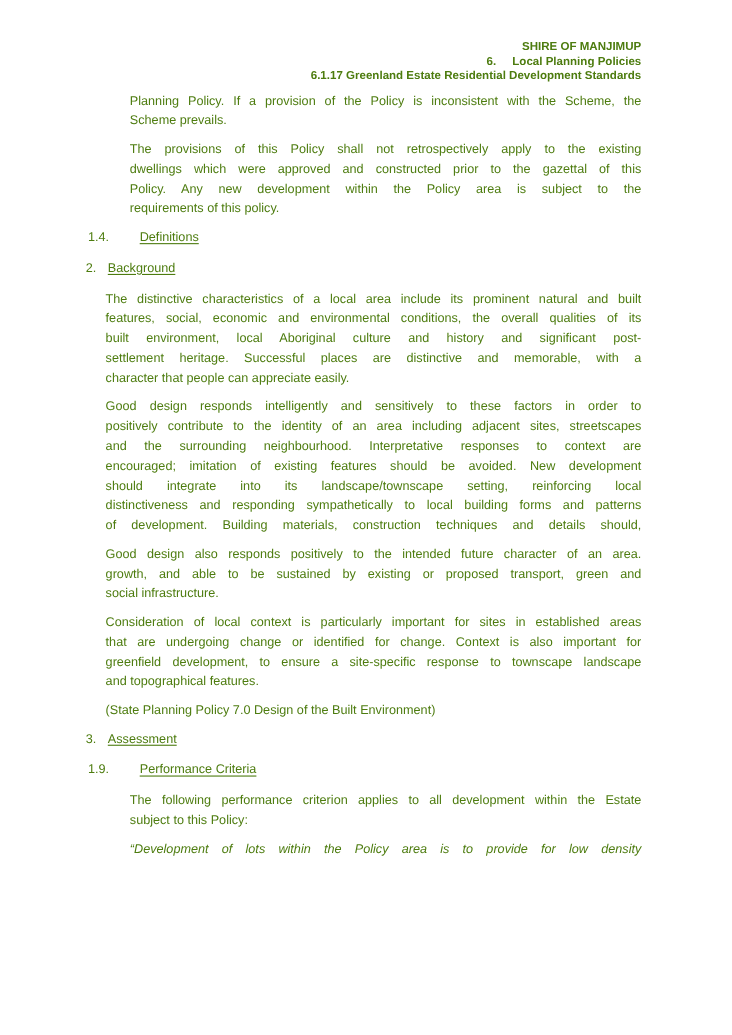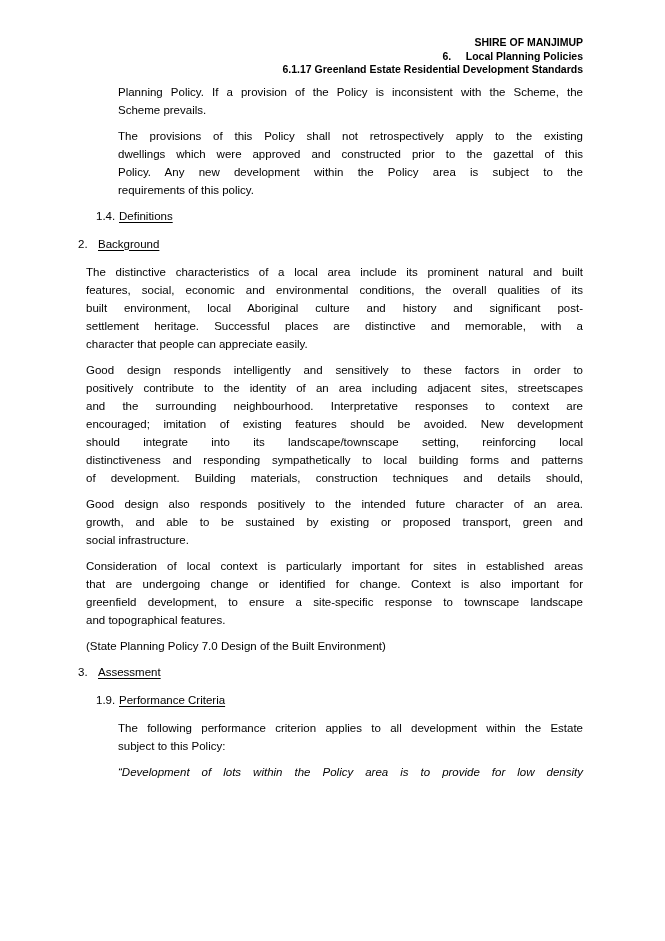--- a/index.html
+++ b/index.html
@@ -5,21 +5,21 @@
   html, body {
     margin: 0;
     padding: 0;
     background: #ffffff;
   }
   .page {
     position: relative;
     width: 665px;
     height: 844px;
     background: #ffffff;
-    color: #000000;
+    color: #4d7c0f;
     font-family: "Liberation Sans", sans-serif;
     box-sizing: border-box;
     padding: 36px 0 0 78px;
     overflow: hidden;
   }
   .header {
     width: 505px;
     text-align: right;
     font-weight: bold;
     font-size: 10.5px;
@@ -28,33 +28,33 @@
     white-space: pre;
   }
   .content {
     width: 505px;
     font-size: 11.5px;
     line-height: 18px;
   }
   .para {
     margin: 0 0 8px 0;
   }
-  .para.ind1 { margin-left: 8px; }
+  .para.ind1 { margin-left: 18px; }
   .para.ind2 { margin-left: 40px; }
   .para.italic { font-style: italic; }
   .line { text-align: left; }
   .line.just {
     text-align: justify;
     text-align-last: justify;
   }
   .heading {
     display: flex;
     margin: 0 0 10px 0;
   }
-  .heading.lvl2 { margin-left: 18px; }
+  .heading.lvl2 { margin-left: 2px; gap: 24px; }
   .heading .num { flex: 0 0 auto; }
   .heading.lvl1 .num { width: 20px; }
   .heading.lvl2 .num { width: 23px; }
   .heading .title {
     text-decoration: underline;
     text-underline-offset: 2px;
   }
   .footer {
     position: absolute;
     top: 884px;

